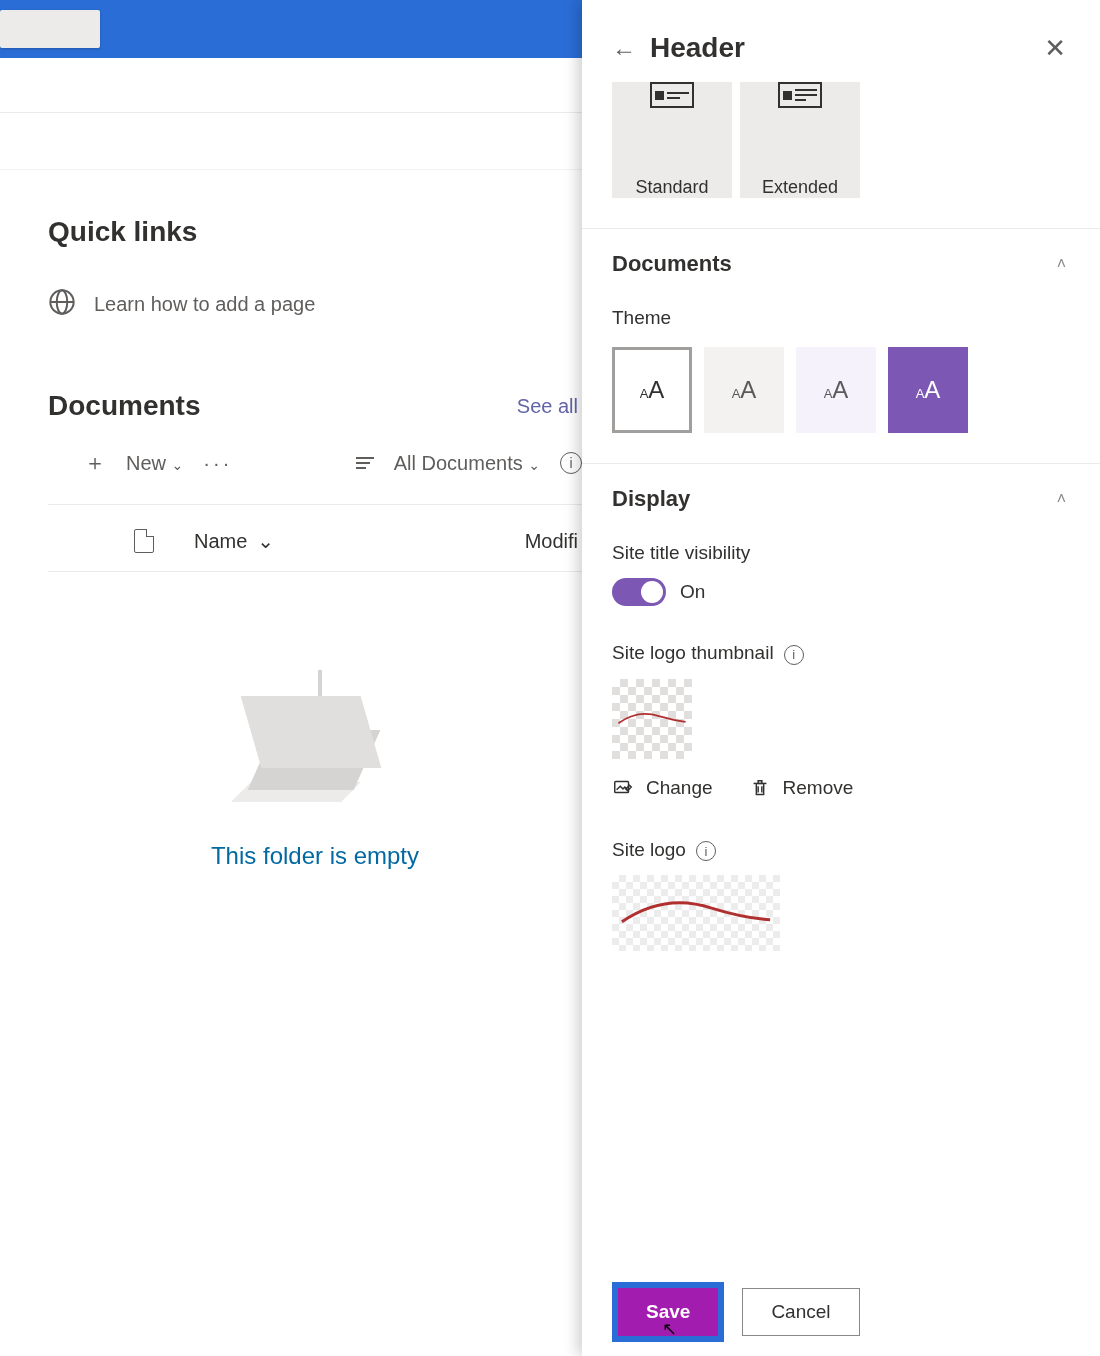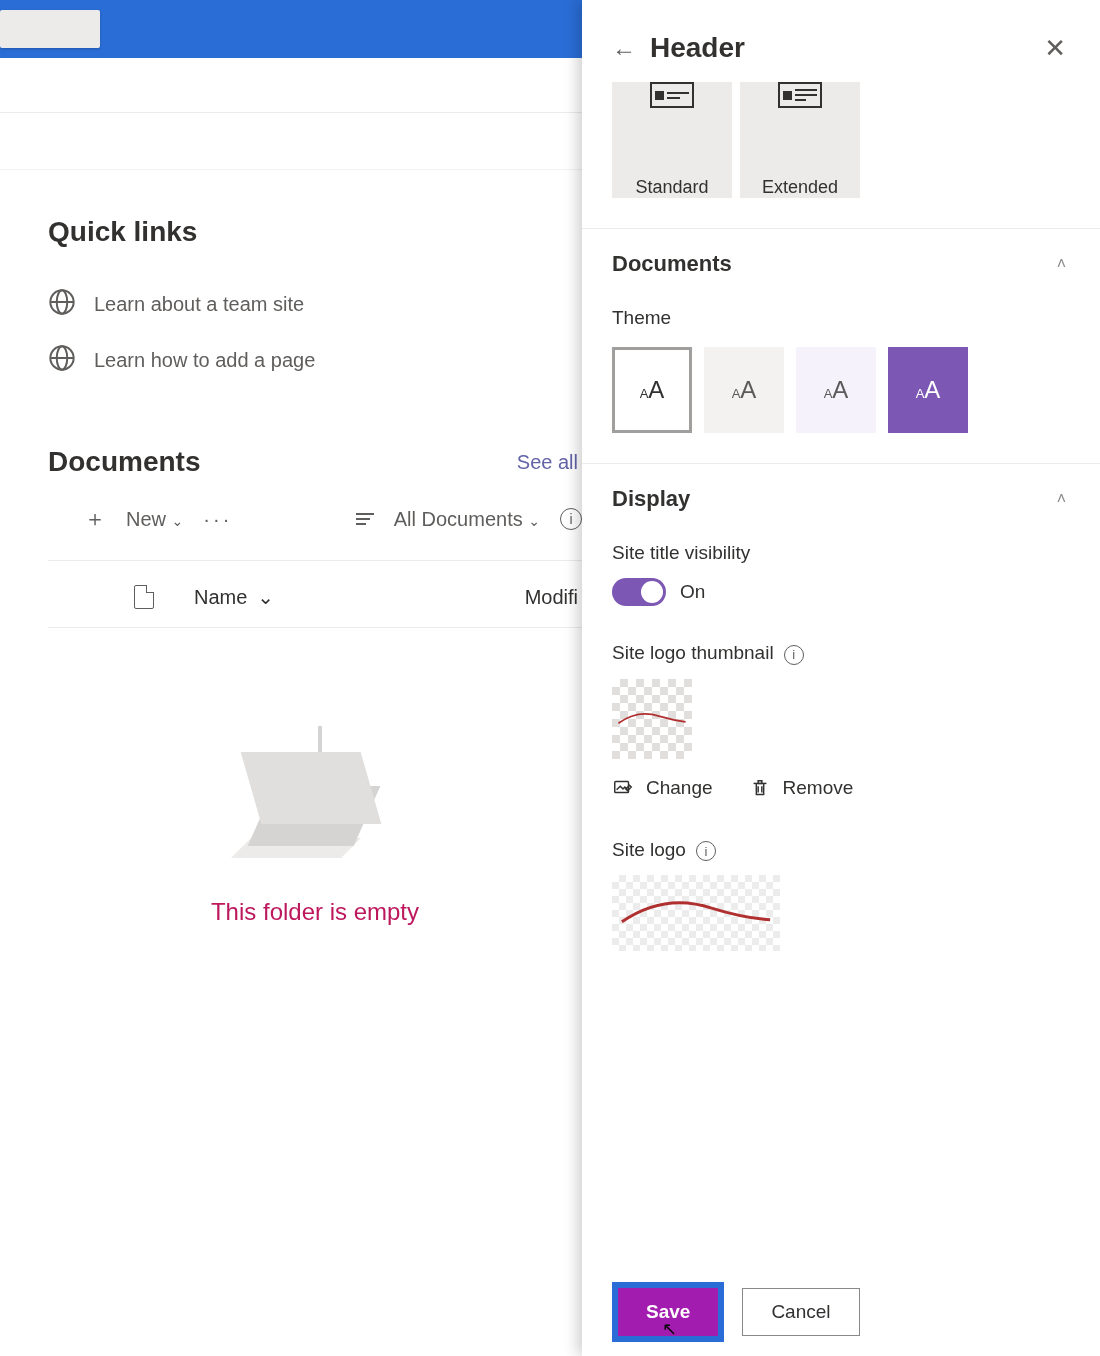--- a/index.html
+++ b/index.html
@@ -35,21 +35,21 @@
   .col-name { margin-left:40px; display:flex; align-items:center; gap:10px;}
   .col-mod { margin-left:auto; margin-right:4px;}
   .empty-state { text-align:center; padding-top:110px;}
   .folder-ill { width:160px; height:120px; margin:0 auto 40px; position:relative;}
   .folder-back{position:absolute; bottom:12px; left:26px; width:106px; height:60px; transform:skewX(-24deg); background:#d6d4d2;}
   .folder-flap{position:absolute; bottom:34px; left:16px; width:120px; height:72px; transform:skewX(16deg); background:#e1dfdd;}
   .folder-shadow{position:absolute; bottom:0; left:6px; width:110px; height:20px; background:#edebe9; transform:skewX(-45deg);}
   .arrow-down{position:absolute; top:-12px; left:72px; width:26px; height:48px;}
   .arrow-down .shaft{width:4px; height:30px; background:#d6d4d2; margin:0 auto;}
   .arrow-down .head{width:0; height:0; border-left:12px solid transparent; border-right:12px solid transparent; border-top:16px solid #d6d4d2;}
-  .empty-state-text{ font-size:24px; color:#be185d;}
+  .empty-state-text{ font-size:24px; color:#0369a1;}
   
   .panel { position:absolute; top:0; right:0; width:518px; height:1356px; background:#fff; box-shadow:-4px 0 14px rgba(0,0,0,.2);}
   .panel-inner{ position:relative; height:100%;}
   .panel-head { display:flex; align-items:center; padding:32px 34px 8px 30px;}
   .back-arrow{ color:#605e5c; font-size:24px; margin-right:14px; cursor:pointer;}
   .panel-title{ font-size:28px; font-weight:600;}
   .close-x{ margin-left:auto; color:#605e5c; font-size:26px; cursor:pointer;}
   .layout-cards{ display:flex; gap:8px; padding:10px 0 30px 30px;}
   .lay-card{ width:120px; height:116px; background:#edebe9; display:flex; flex-direction:column; align-items:center; justify-content:space-between; gap:14px; cursor:pointer;}
   .lay-card-icon{ border:2px solid #323130; width:44px; height:26px; display:flex; align-items:center; padding:3px; gap:3px;}
@@ -111,30 +111,20 @@
   <div class="section-title">Quick links</div>
   <div class="quick-links-list">
     <div class="ql-item">
       <span class="globe-icon">
         <svg viewBox="0 0 24 24">
             <circle cx="12" cy="12" r="10" stroke-width="1.7"></circle>
             <ellipse cx="12" cy="12" rx="4.5" ry="10" stroke-width="1.7"></ellipse>
             <line x1="2" y1="12" x2="22" y2="12" stroke-width="1.7" stroke="#605e5c"></line>
           </svg>
       </span>
-      <span>Learn about a team site</span>
-    </div>
-    <div class="ql-item">
-      <span class="globe-icon">
-        <svg viewBox="0 0 24 24">
-            <circle cx="12" cy="12" r="10" stroke-width="1.7"></circle>
-            <ellipse cx="12" cy="12" rx="4.5" ry="10" stroke-width="1.7"></ellipse>
-            <line x1="2" y1="12" x2="22" y2="12" stroke-width="1.7" stroke="#605e5c"></line>
-          </svg>
-      </span>
       <span>Learn how to add a page</span>
     </div>
   </div>
 
   <div class="documents-wrap">
     <div class="docs-head">
       <div class="docs-title">Documents</div>
       <div class="see-all">See all</div>
     </div>
     <div class="toolbar">

